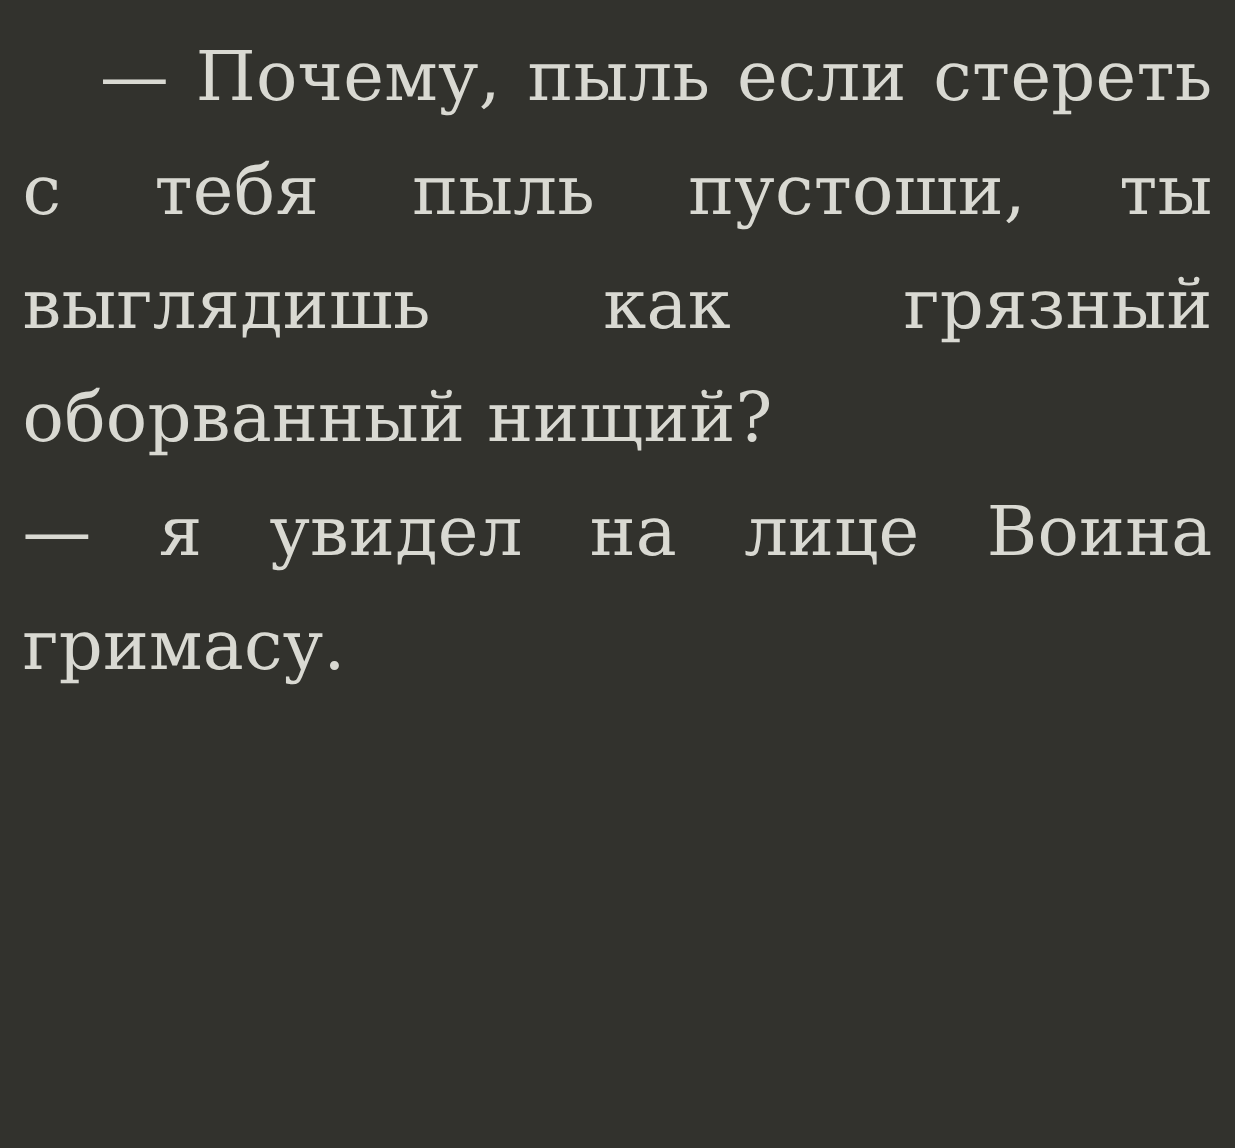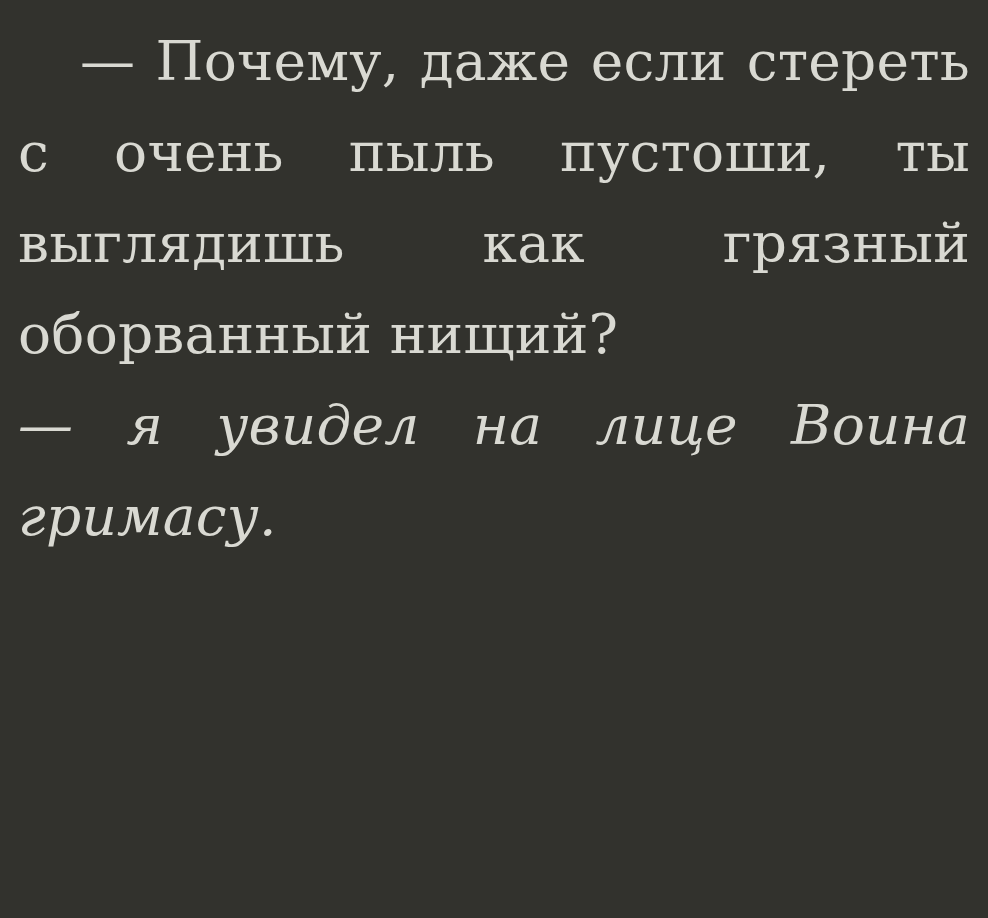--- a/index.html
+++ b/index.html
@@ -28,30 +28,29 @@
     text-align-last: left;
     letter-spacing: 0.2px;
     margin: 0;
     color: #d9d9d2;
     text-indent: 0;
     hyphens: manual;
     word-spacing: 0px;
   }
   .para + .para {
     margin-top: 0;
-    font-style: italic;
   }
   .indent {
     display: inline-block;
     width: 62px;
   }
 </style>
 </head>
 <body>
 
 <div class="page">
 
-  <p class="para"><span class="indent"></span><span>— Почему, даже если стереть с очень пыль пусто­ши, ты выглядишь как гряз­ный оборванный нищий?</span></p>
+  <p class="para"><span class="indent"></span><span>— Почему, пыль если стереть с тебя пыль пусто­ши, ты выглядишь как гряз­ный оборванный нищий?</span></p>
 
   <p class="para"><span>— я увидел на лице Воина гримасу.</span></p>
 
 
 </div>
 
 </body></html>

